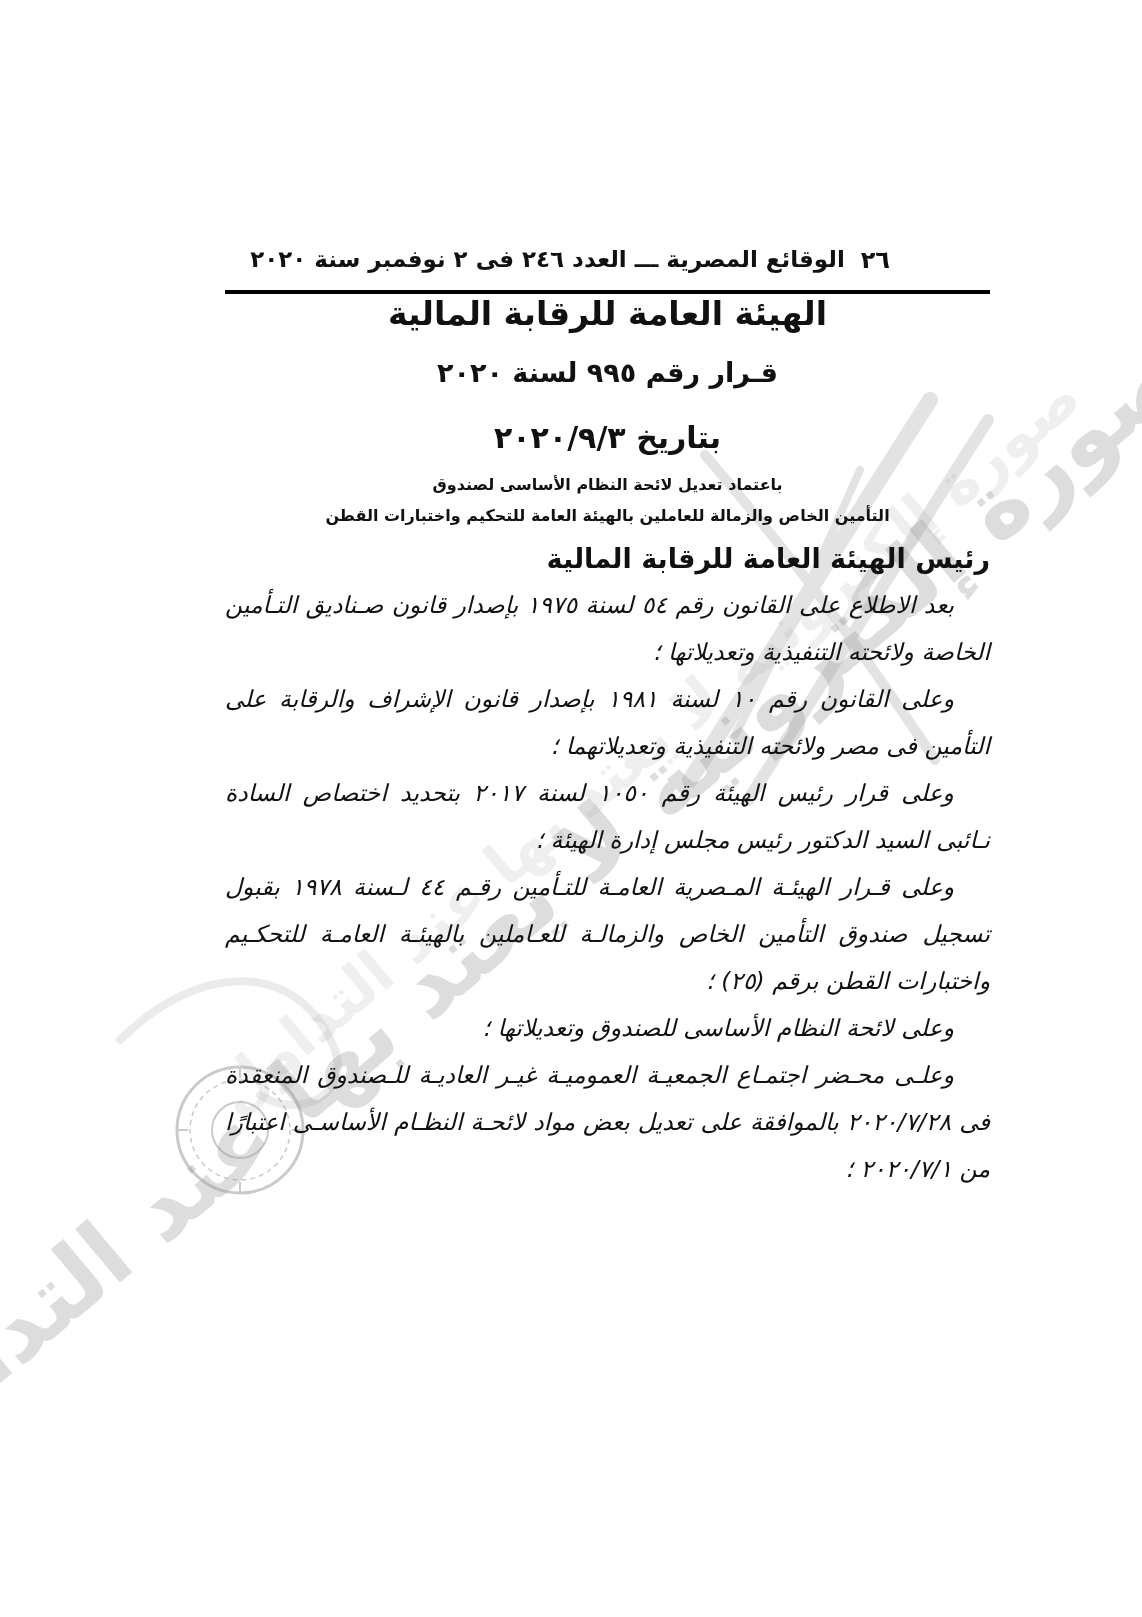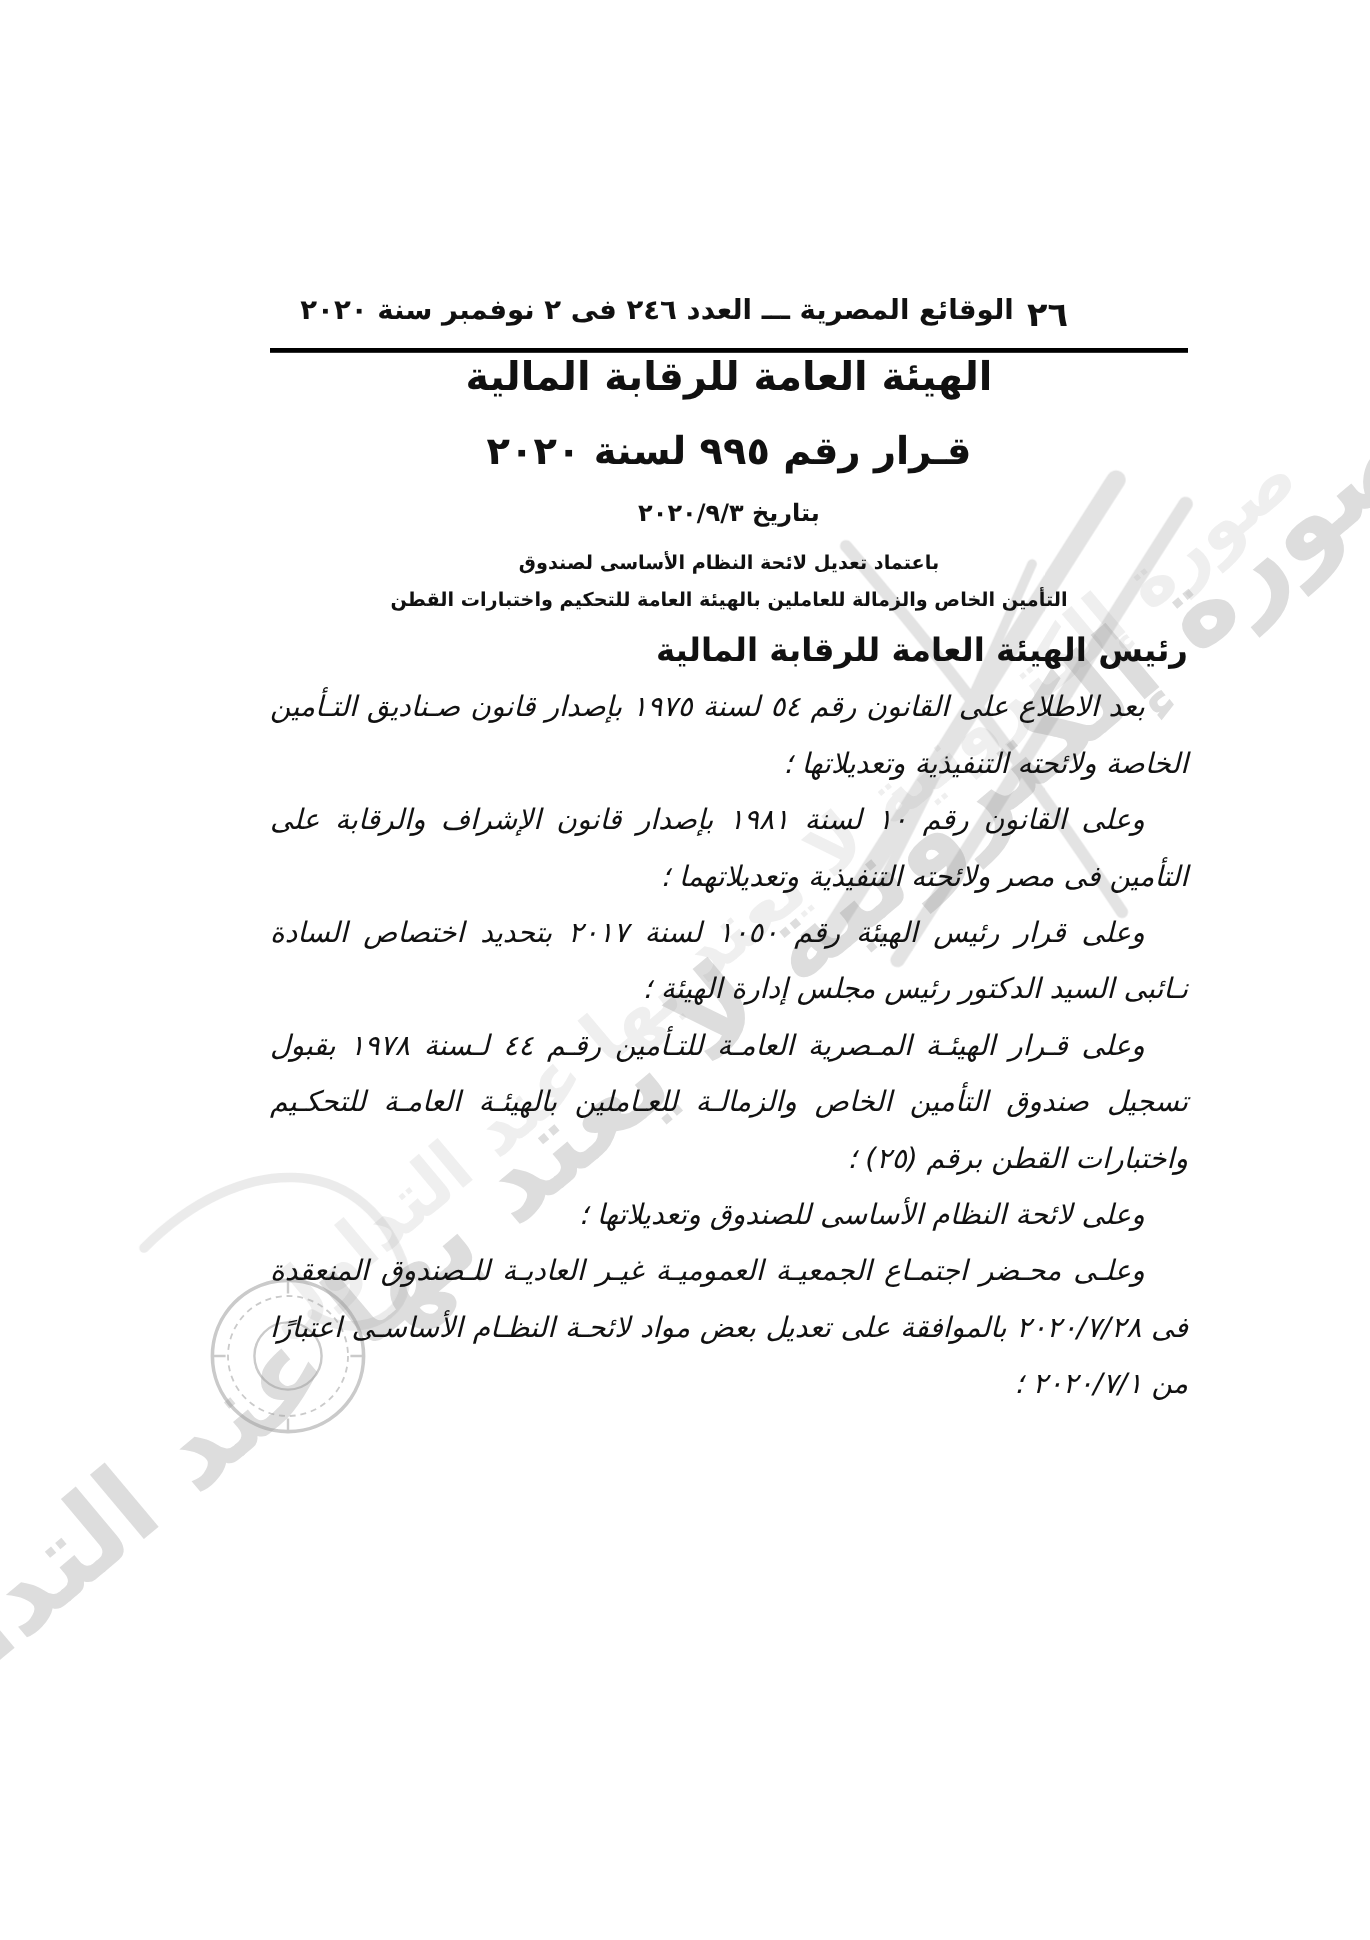--- a/index.html
+++ b/index.html
@@ -41,44 +41,44 @@
   .header-title {
     position:relative;
     left:-60px;
     text-align:center;
     white-space:nowrap;
   }
   .page-num {
     position:absolute;
     top:0;
     right:100px;
-    font-size:28px;
+    font-size:24px;
   }
 
   .rule {
     margin-top:8px;
     height:4px;
     background:#000;
   }
 
   .authority {
     text-align:center;
     font-size:33px;
     font-weight:bold;
   }
   .decree {
     margin-top:24px;
     text-align:center;
-    font-size:32px;
+    font-size:27px;
     font-weight:bold;
   }
   .date {
-    margin-top:20px;
+    margin-top:32px;
     text-align:center;
-    font-size:20px;
+    font-size:30px;
     font-weight:bold;
   }
   .subject {
     text-align:center;
     font-size:16px;
     font-weight:bold;
   }
   .s1 { margin-top:20px; }
   .s2 { margin-top:12px; }
   .issuer {

